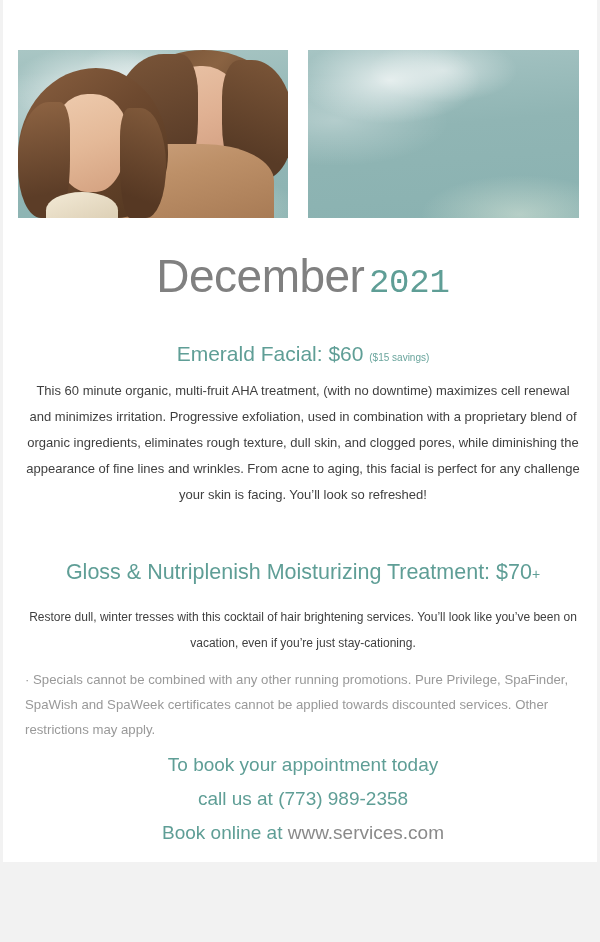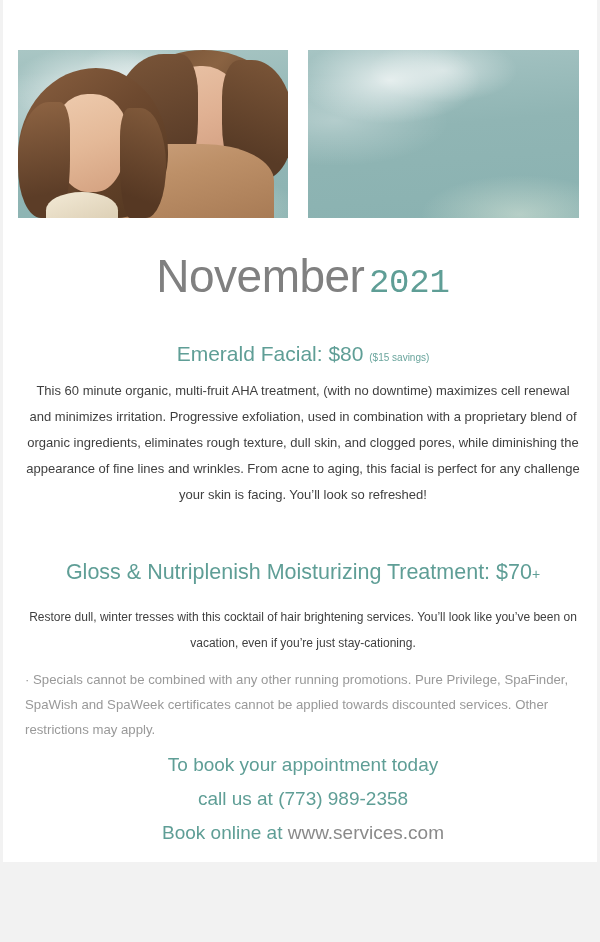--- a/index.html
+++ b/index.html
@@ -182,25 +182,25 @@
           <div class="hair-lock2"></div>
           <div class="collar"></div>
         </div>
       </div>
       <div class="hero-img right">
         <div class="sky right"></div>
       </div>
     </div>
 
     <div class="month-row">
-      <span class="month-name">November</span><span>&nbsp;</span><span class="month-year">2021</span>
+      <span class="month-name">December</span><span>&nbsp;</span><span class="month-year">2021</span>
     </div>
 
     <div class="svc1-head">
-      <span>Emerald Facial: $80</span>
+      <span>Emerald Facial: $60</span>
       <span class="svc1-savings">($15 savings)</span>
     </div>
 
     <div class="body-copy">This 60 minute organic, multi-fruit AHA treatment, (with no downtime) maximizes cell renewal and minimizes irritation. Progressive exfoliation, used in combination with a proprietary blend of organic ingredients, eliminates rough texture, dull skin, and clogged pores, while diminishing the appearance of fine lines and wrinkles. From acne to aging, this facial is perfect for any challenge your skin is facing. You’ll look so refreshed!</div>
 
     <div class="svc2-head">
       <span>Gloss &amp; Nutriplenish Moisturizing Treatment: $70</span><span class="svc2-plus">+</span>
     </div>
 
     <div class="svc2-copy">Restore dull, winter tresses with this cocktail of hair brightening services. You’ll look like you’ve been on vacation, even if you’re just stay-cationing.</div>

